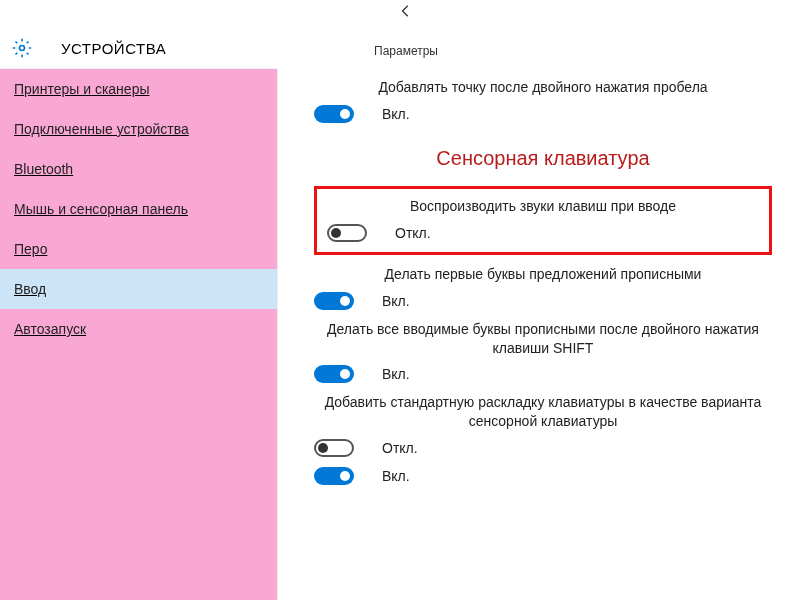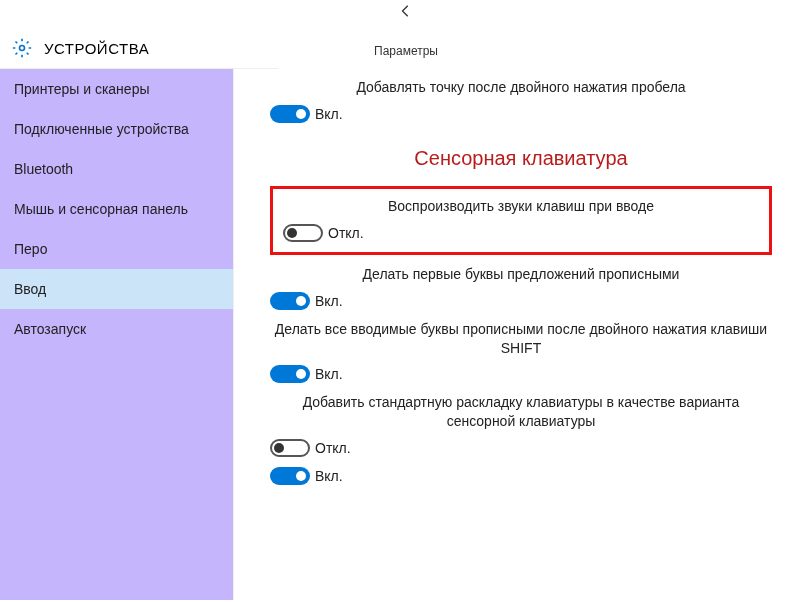--- a/index.html
+++ b/index.html
@@ -28,44 +28,45 @@
     padding: 4px 6px;
   }
   .titlebar-title {
     font-size: 12px;
     color: #333;
   }
   .header-row {
     display: flex;
     align-items: center;
     padding: 6px 12px 10px 12px;
-    gap: 12px;
+    gap: 29px;
   }
   .gear {
     width: 20px;
     height: 20px;
     color: #0078d7;
     display: flex;
     align-items: center;
     justify-content: center;
   }
   .header-title {
     font-size: 15px;
     letter-spacing: 0.5px;
     color: #000;
     font-weight: 400;
   }
   .layout {
     display: flex;
     height: calc(100% - 70px);
   }
   .sidebar {
-    width: 234px;
+    width: 278px;
     border-right: 1px solid #eee;
-    background: #c4b5fd;
+    background: #f9a8d4;
+    text-decoration: underline;
   }
   .sidebar-item {
     padding: 12px 14px;
     font-size: 14px;
     color: #222;
     cursor: pointer;
     border-bottom: 0;
   }
   .sidebar-item.selected {
     background: #cce4f7;
@@ -82,21 +83,21 @@
   }
   .setting-label {
     font-size: 14px;
     color: #222;
     margin-bottom: 8px;
     line-height: 1.35;
   }
   .toggle-row {
     display: flex;
     align-items: center;
-    gap: 5px;
+    gap: 28px;
   }
   .toggle {
     width: 40px;
     height: 18px;
     border-radius: 10px;
     position: relative;
     cursor: pointer;
   }
   .toggle.on {
     background: #0078d7;

